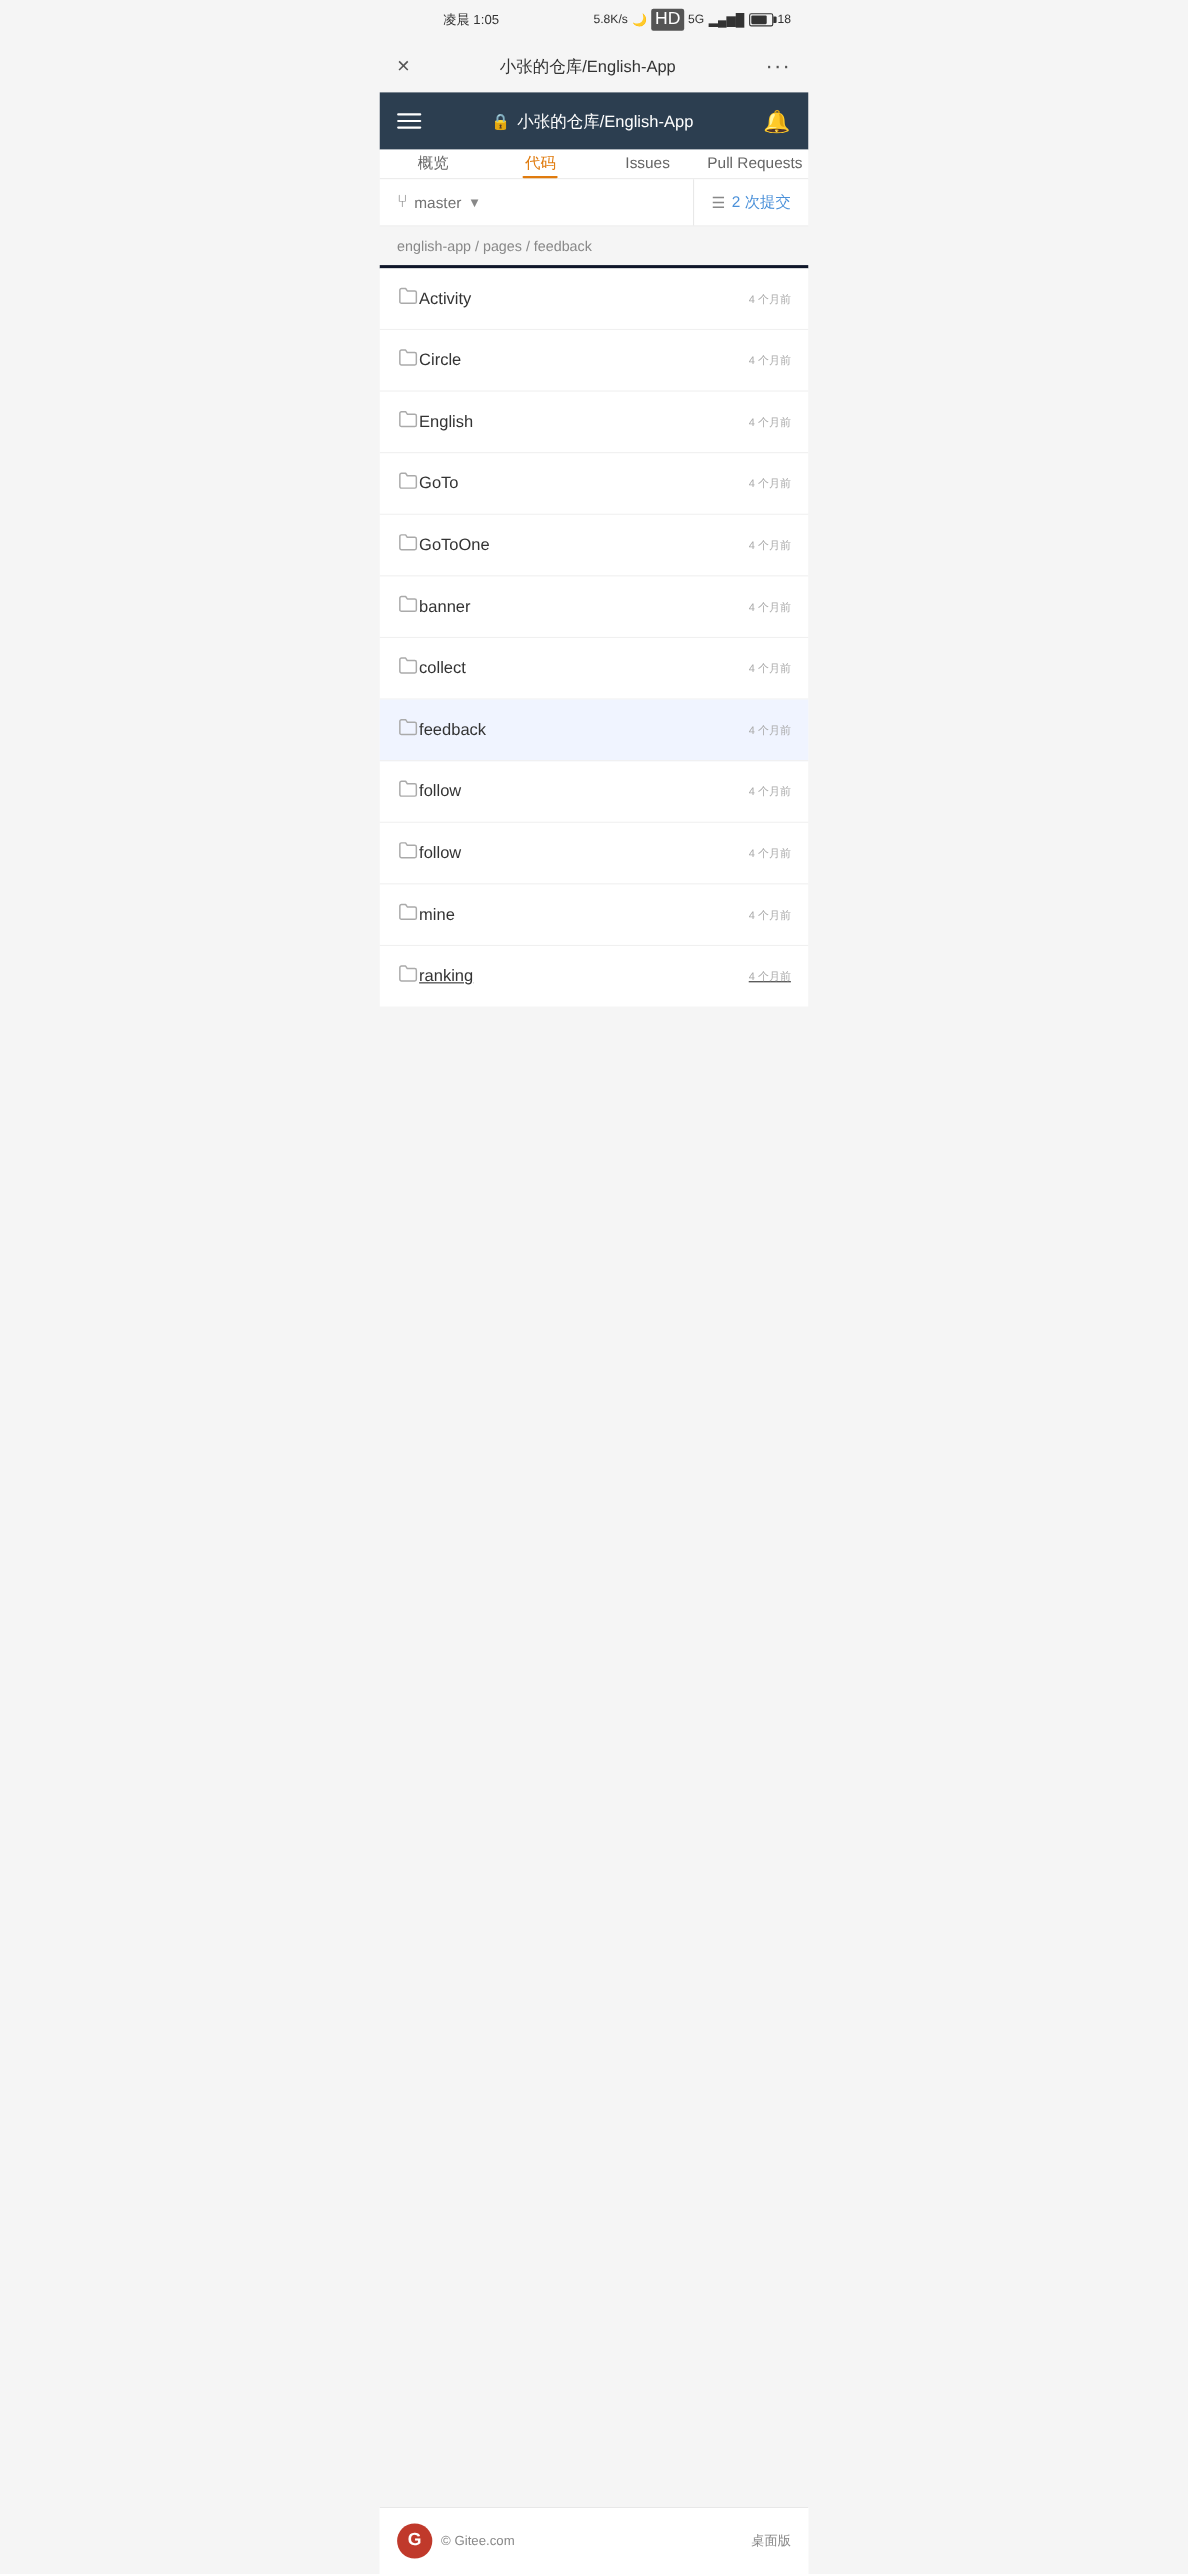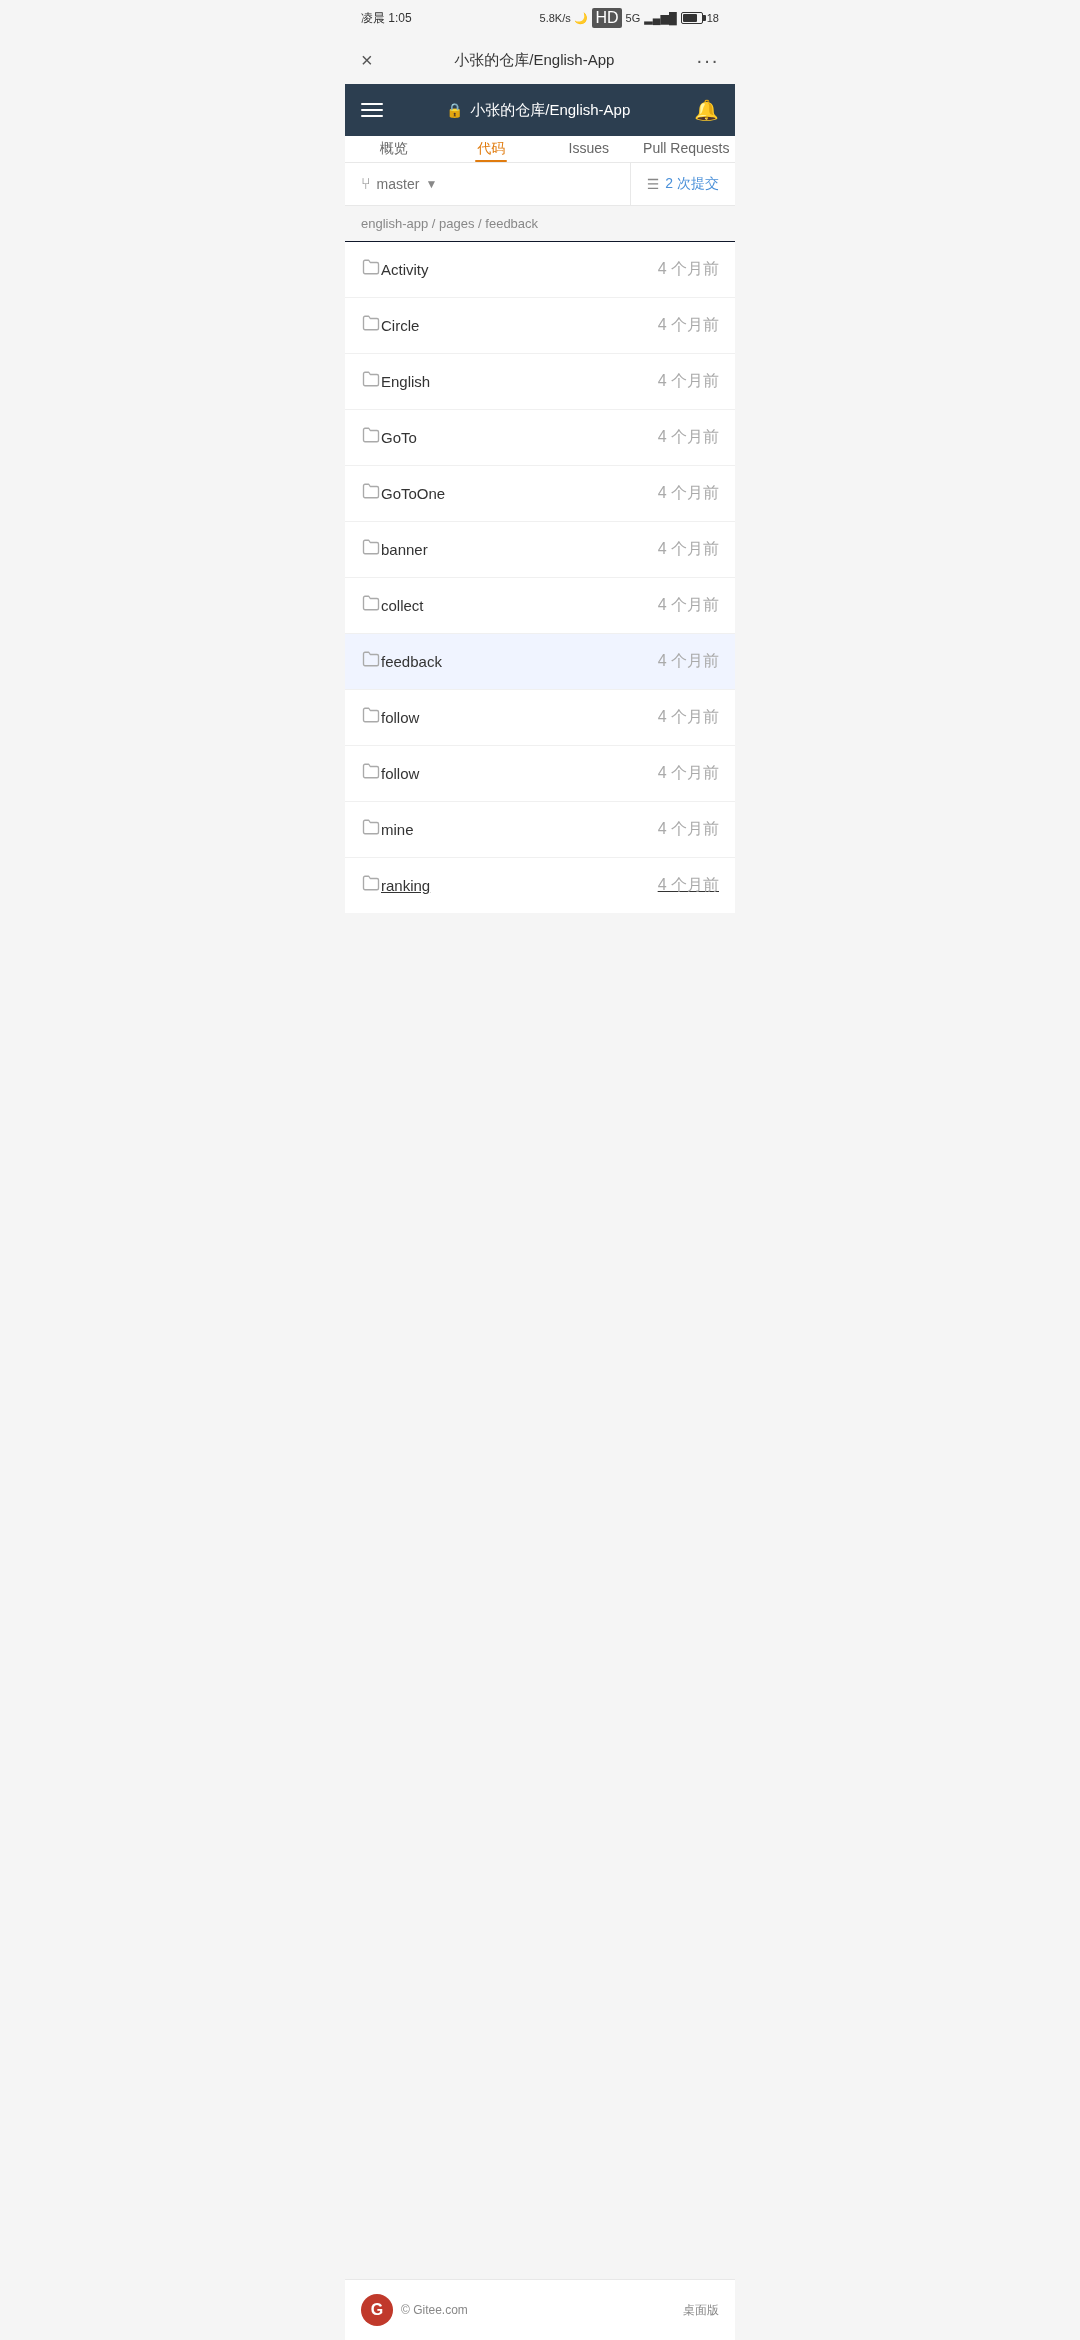--- a/index.html
+++ b/index.html
@@ -20,21 +20,21 @@
     .status-bar {
       background: #f5f5f5;
       height: 36px;
       display: flex;
       align-items: center;
       justify-content: space-between;
       padding: 0 16px;
       font-size: 12px;
       color: #333;
     }
-    .status-left { font-size: 12px; }
+    .status-left { font-size: 12px; margin-left: 42px; }
     .status-right {
       display: flex;
       align-items: center;
       gap: 4px;
       font-size: 11px;
     }
     .battery-icon {
       display: inline-block;
       width: 22px;
       height: 12px;
@@ -205,21 +205,21 @@
       color: #4a90d9;
       font-size: 14px;
     }
 
     
     .breadcrumb {
       background: #f5f5f5;
       padding: 10px 16px;
       font-size: 13px;
       color: #4a90d9;
-      border-bottom: 1px solid #0f172a;
+      border-bottom: 3px solid #0f172a;
     }
     .breadcrumb span {
       color: #888;
     }
 
     
     .file-list {
       background: white;
     }
     .file-item {
@@ -243,21 +243,21 @@
       color: #aaa;
       font-size: 18px;
       width: 20px;
       text-align: center;
     }
     .file-name {
       font-size: 15px;
       color: #333;
     }
     .file-time {
-      font-size: 16px;
+      font-size: 10px;
       color: #aaa;
     }
     .file-item.highlighted {
       background: #f0f4ff;
     }
 
     
     .footer {
       background: white;
       border-top: 1px solid #e8e8e8;

